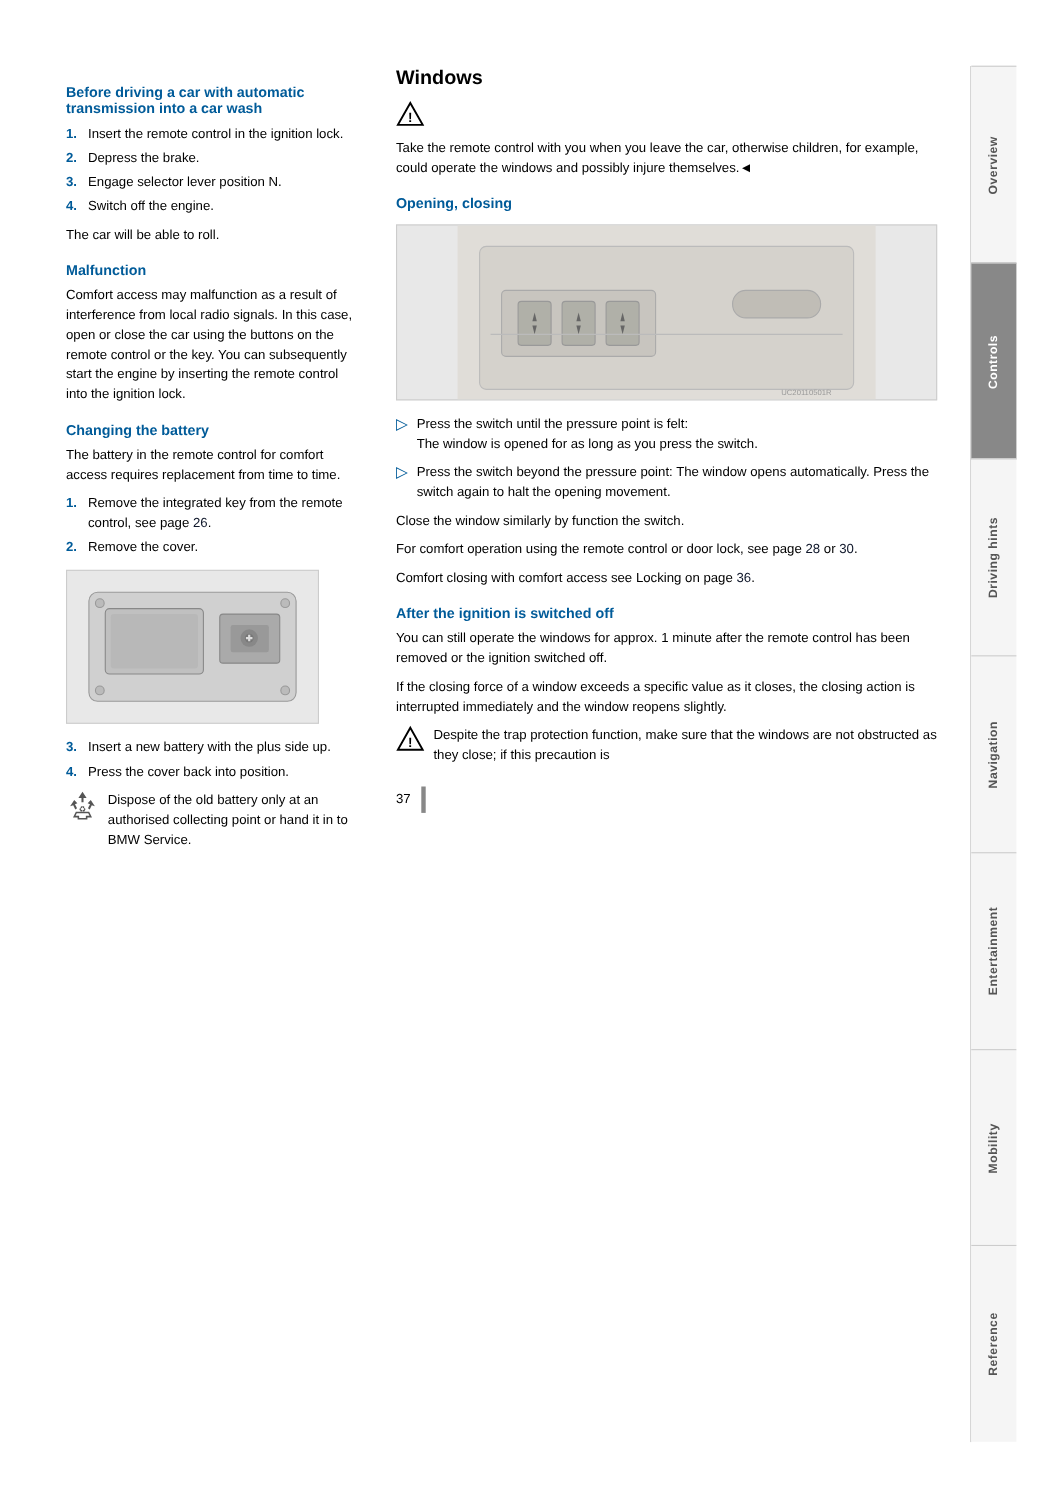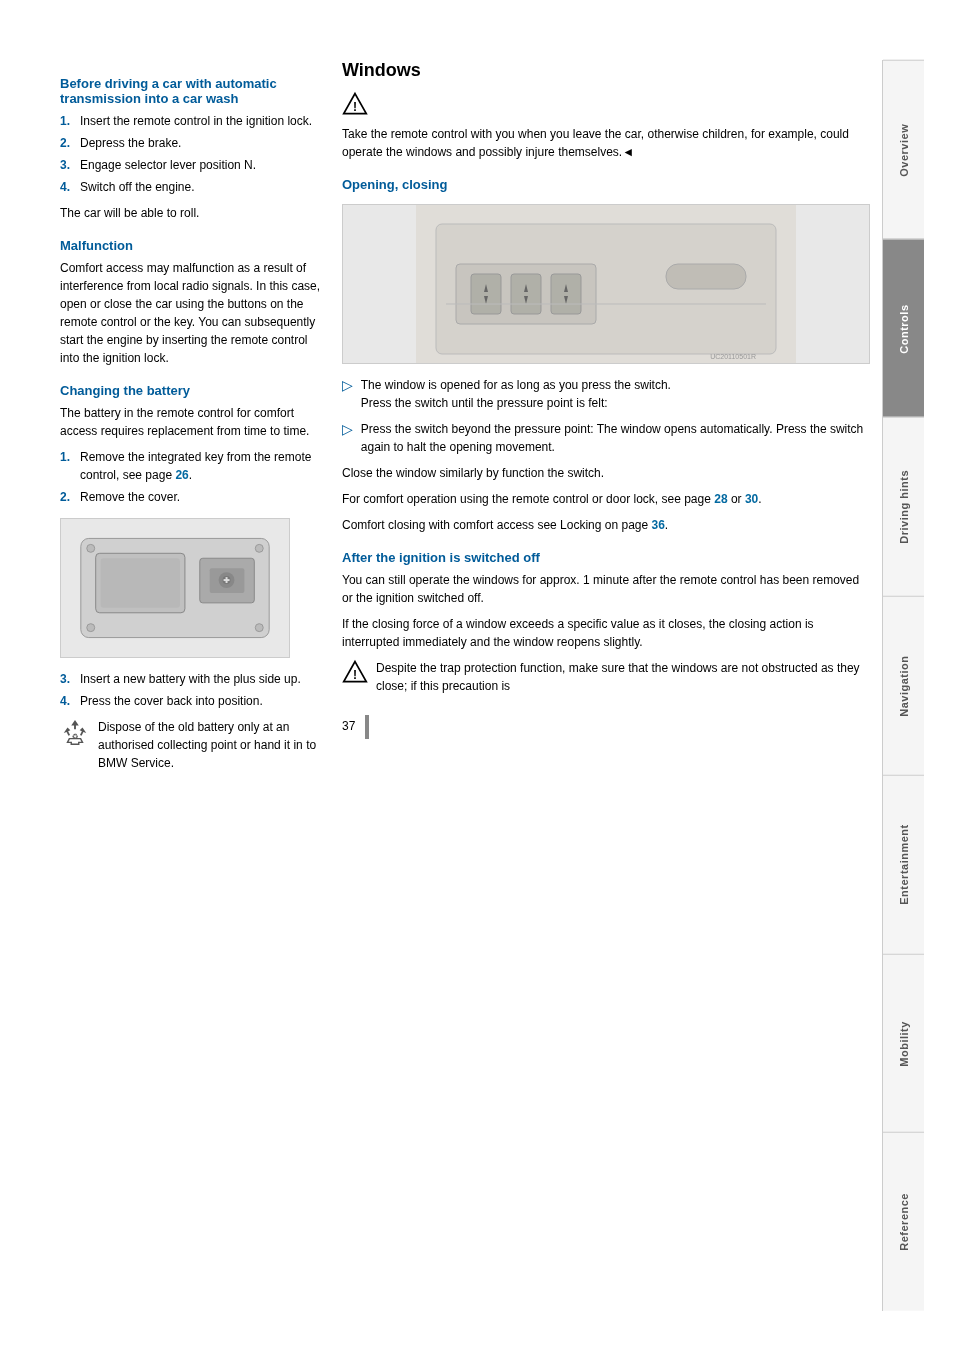--- a/index.html
+++ b/index.html
@@ -16,21 +16,21 @@
     .page-container {
       display: flex;
       width: 954px;
       min-height: 1351px;
     }
 
     .main-content {
       flex: 1;
       padding: 60px 30px 40px 60px;
       display: flex;
-      gap: 12px;
+      gap: 30px;
     }
 
     .left-column {
       width: 270px;
       flex-shrink: 0;
     }
 
     .right-column {
       flex: 1;
     }
@@ -187,23 +187,23 @@
     .page-mark {
       width: 4px;
       height: 24px;
       background: #888;
       display: inline-block;
       margin-left: 6px;
       vertical-align: middle;
     }
 
     a.page-link {
-      color: #0369a1;
+      color: #0f172a;
       text-decoration: none;
-      font-weight: bold;
+      font-weight: normal;
     }
   </style>
 </head>
 <body>
 
 <div class="page-container">
   <div class="main-content">
 
     <div class="left-column">
 
@@ -332,22 +332,22 @@
 
           <line x1="30" y1="100" x2="350" y2="100" stroke="#bbb" stroke-width="1"></line>
 
           <text x="340" y="155" font-size="7" fill="#999" text-anchor="end">UC20110501R</text>
         </svg>
       </div>
 
       <div class="bullet-item">
         <span class="bullet-arrow">▷</span>
         <div>
+          <p class="bullet-text">Press the switch until the pressure point is felt:</p>
           <p class="bullet-text">The window is opened for as long as you press the switch.</p>
-          <p class="bullet-text">Press the switch until the pressure point is felt:</p>
         </div>
       </div>
 
       <div class="bullet-item">
         <span class="bullet-arrow">▷</span>
         <p class="bullet-text">Press the switch beyond the pressure point: The window opens automatically. Press the switch again to halt the opening movement.</p>
       </div>
 
       <p class="body-text">Close the window similarly by function the switch.</p>
 

